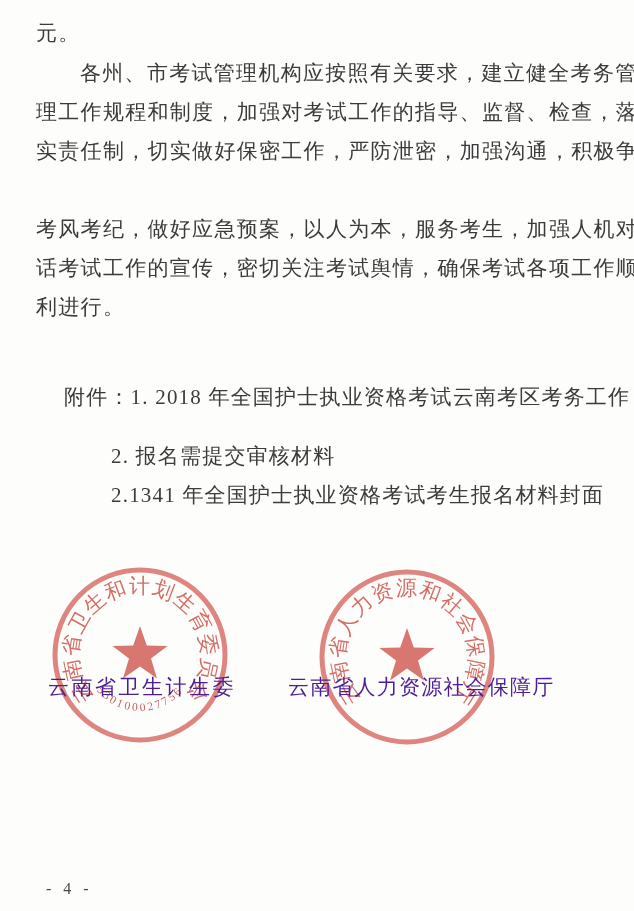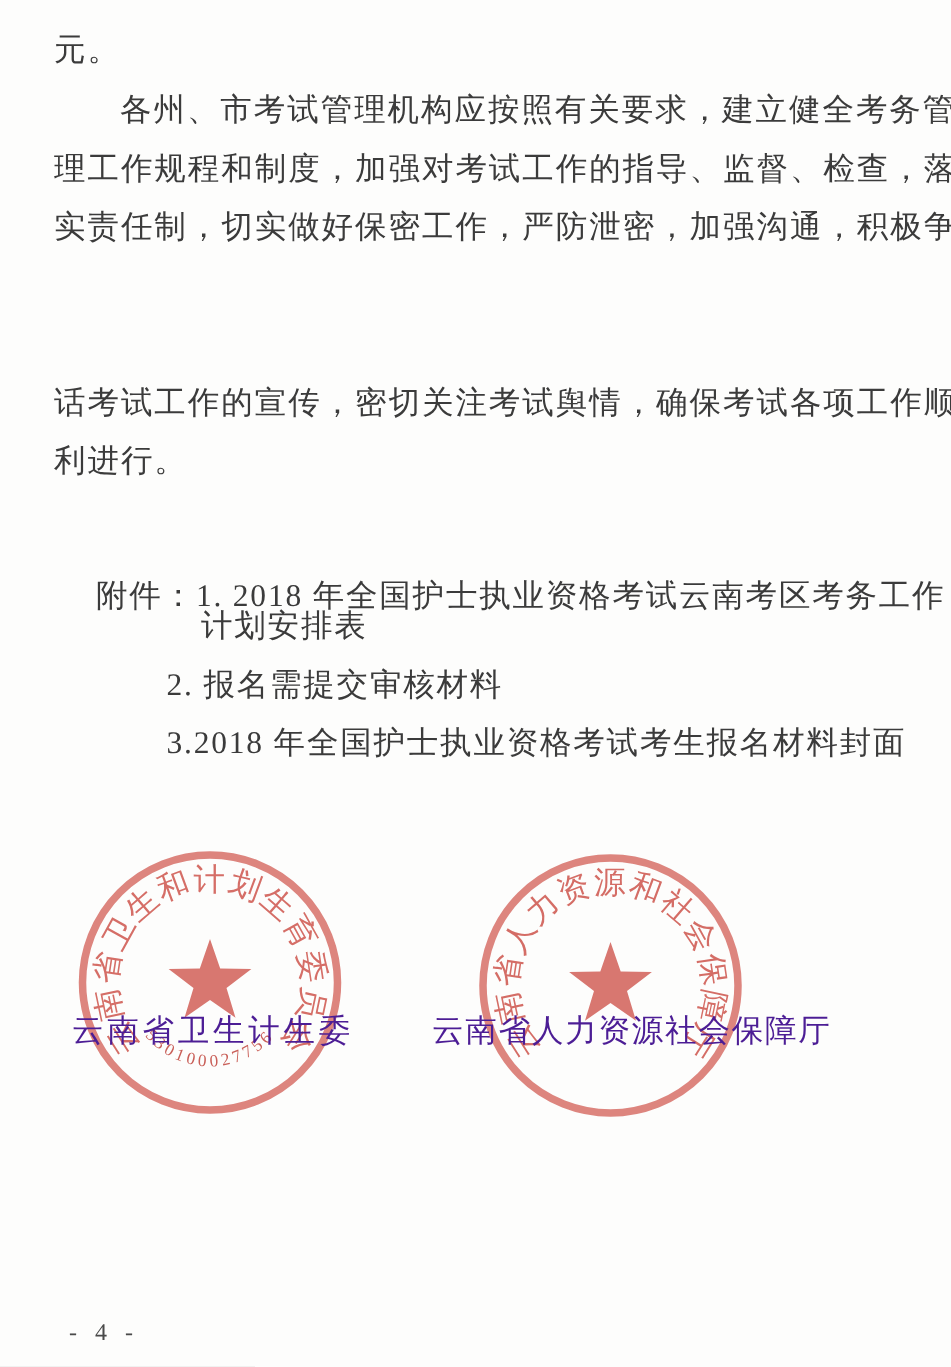--- a/index.html
+++ b/index.html
@@ -42,29 +42,29 @@
 </style>
 </head>
 <body>
 
 <div class="page">
 
   <div class="bodyline" style="top:20px">元。</div>
   <div class="bodyline indent" style="top:60px">各州、市考试管理机构应按照有关要求，建立健全考务管</div>
   <div class="bodyline" style="top:138px">实责任制，切实做好保密工作，严防泄密，加强沟通，积极争</div>
   <div class="bodyline" style="top:99px">理工作规程和制度，加强对考试工作的指导、监督、检查，落</div>
+  <div class="bodyline" style="top:216px">考风考纪，做好应急预案，以人为本，服务考生，加强人机对</div>
   <div class="bodyline" style="top:255px">话考试工作的宣传，密切关注考试舆情，确保考试各项工作顺</div>
   <div class="bodyline" style="top:294px">利进行。</div>
 
   <div class="attline" style="left:64px; top:384px">
     <span>附件：</span><span>1. 2018 年全国护士执业资格考试云南考区考务工作</span>
   </div>
-  <div class="attline" style="left:134px; top:404px">计划安排表</div>
   <div class="attline" style="left:111px; top:443px">2. 报名需提交审核材料</div>
-  <div class="attline" style="left:111px; top:482px">3.2018 年全国护士执业资格考试考生报名材料封面</div>
+  <div class="attline" style="left:111px; top:482px">2.1341 年全国护士执业资格考试考生报名材料封面</div>
 
   <svg class="seal" style="left:45px; top:560px" width="190" height="190" viewBox="0 0 190 190">
     <defs>
       <path id="arcL" d="M 47.5 134.9 A 62 62 0 1 1 142.5 134.9"></path>
       <path id="numL" d="M 49.1 127.1 A 56 56 0 0 0 140.9 127.1"></path>
     </defs>
     <circle cx="95" cy="95" r="85" fill="none" stroke="#cf5149" stroke-width="5" opacity="0.7"></circle>
     <polygon points="95,66 101.8,85.6 122.6,86 106,98.6 112,118.5 95,106.6 78,118.5 84,98.6 67.4,86 88.2,85.6" fill="#cb4a41" opacity="0.75"></polygon>
     <text class="sealtext" font-size="21" fill="#cb4a41" opacity="0.8" letter-spacing="1" text-anchor="middle">
       <textPath href="#arcL" startOffset="50%">云南省卫生和计划生育委员会</textPath>

